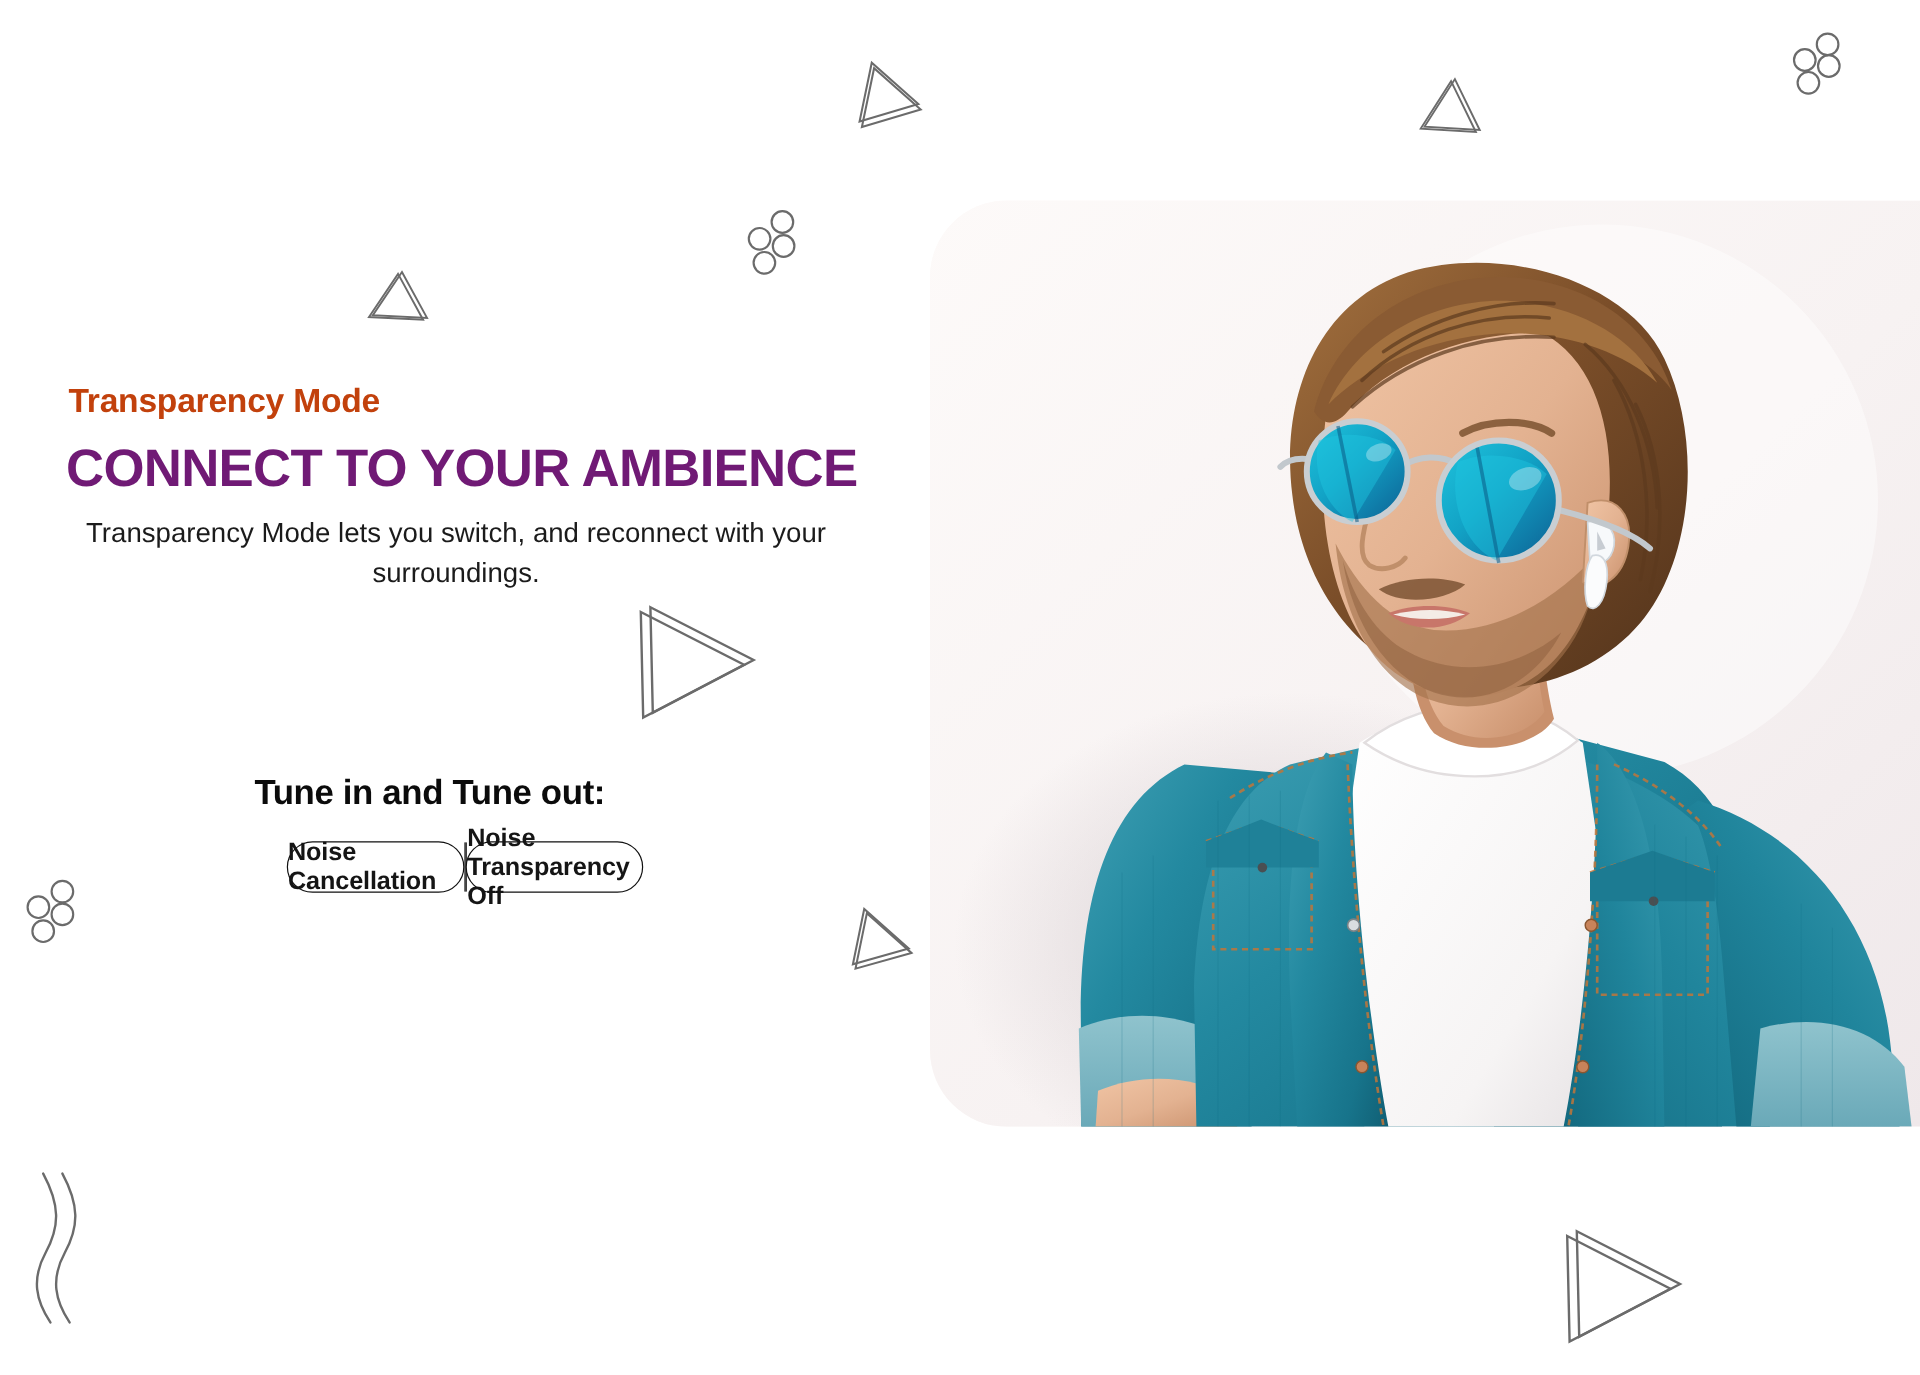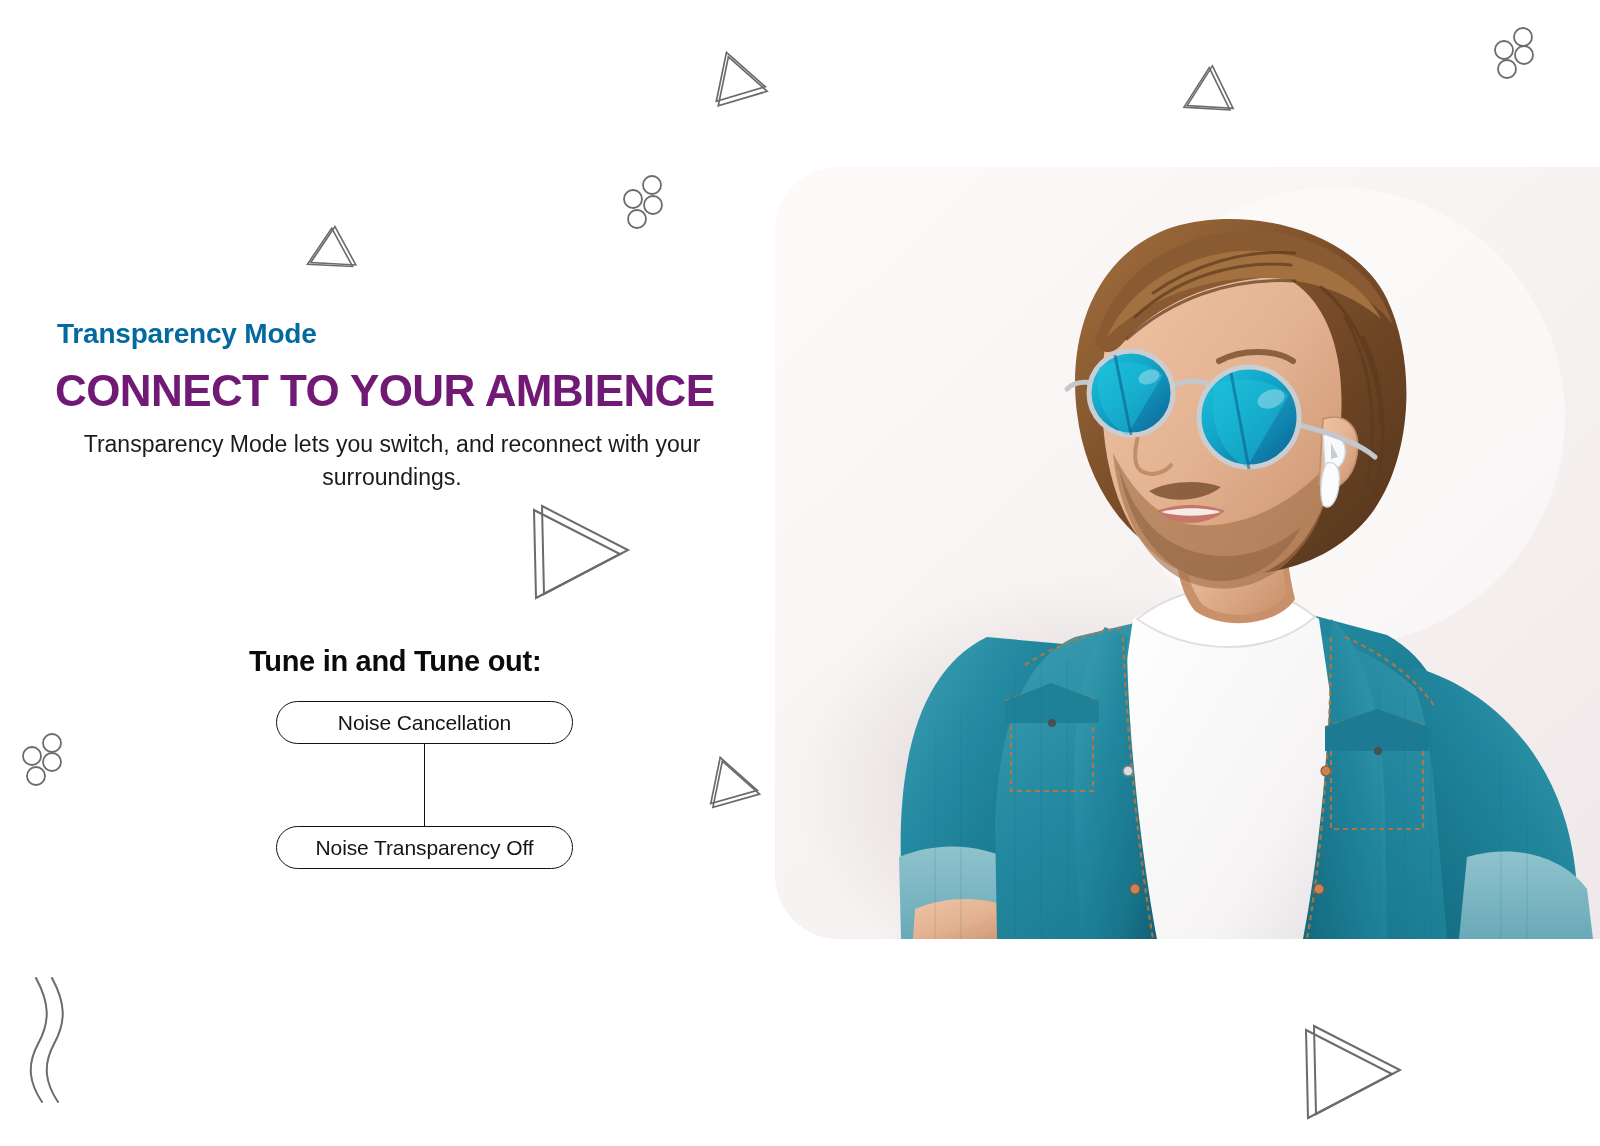--- a/index.html
+++ b/index.html
@@ -22,59 +22,58 @@
     left:0; top:0;
     width:775px; height:1146px;
   }
 
   .eyebrow {
     position:absolute;
     left:57px; top:318px;
     font-size:28px;
     font-weight:700;
     letter-spacing:-0.2px;
-    color:#0369a1;
+    color:#c2410c;
     white-space:nowrap;
   }
   .headline {
     position:absolute;
     left:55px; top:366px;
     font-size:44px;
     font-weight:700;
     letter-spacing:-0.6px;
     color:#701a75;
     white-space:nowrap;
   }
   .subcopy {
     position:absolute;
-    left:67px; top:428px;
+    left:55px; top:428px;
     width:650px;
     text-align:center;
     font-size:23px;
     line-height:1.42;
     color:#1b1b1b;
     font-weight:400;
   }
 
   
   .flow {
     position:absolute;
     left:212px; top:645px;
     width:360px;
-    margin-left:37px;
   }
   .flow-title {
     font-size:29px;
     font-weight:700;
     letter-spacing:-0.3px;
     color:#0b0b0b;
     margin-bottom:23px;
     white-space:nowrap;
   }
-  .flow-stack { display:flex; flex-direction:column; align-items:center; width:297px; margin-left:27px; }
+  .flow-stack { display:flex; flex-direction:row; align-items:center; width:297px; margin-left:27px;font-weight:bold; }
   .pill {
     width:297px;
     height:43px;
     border:1.6px solid #111111;
     border-radius:24px;
     background:#ffffff;
     display:flex;
     align-items:center;
     justify-content:center;
     font-size:21px;

